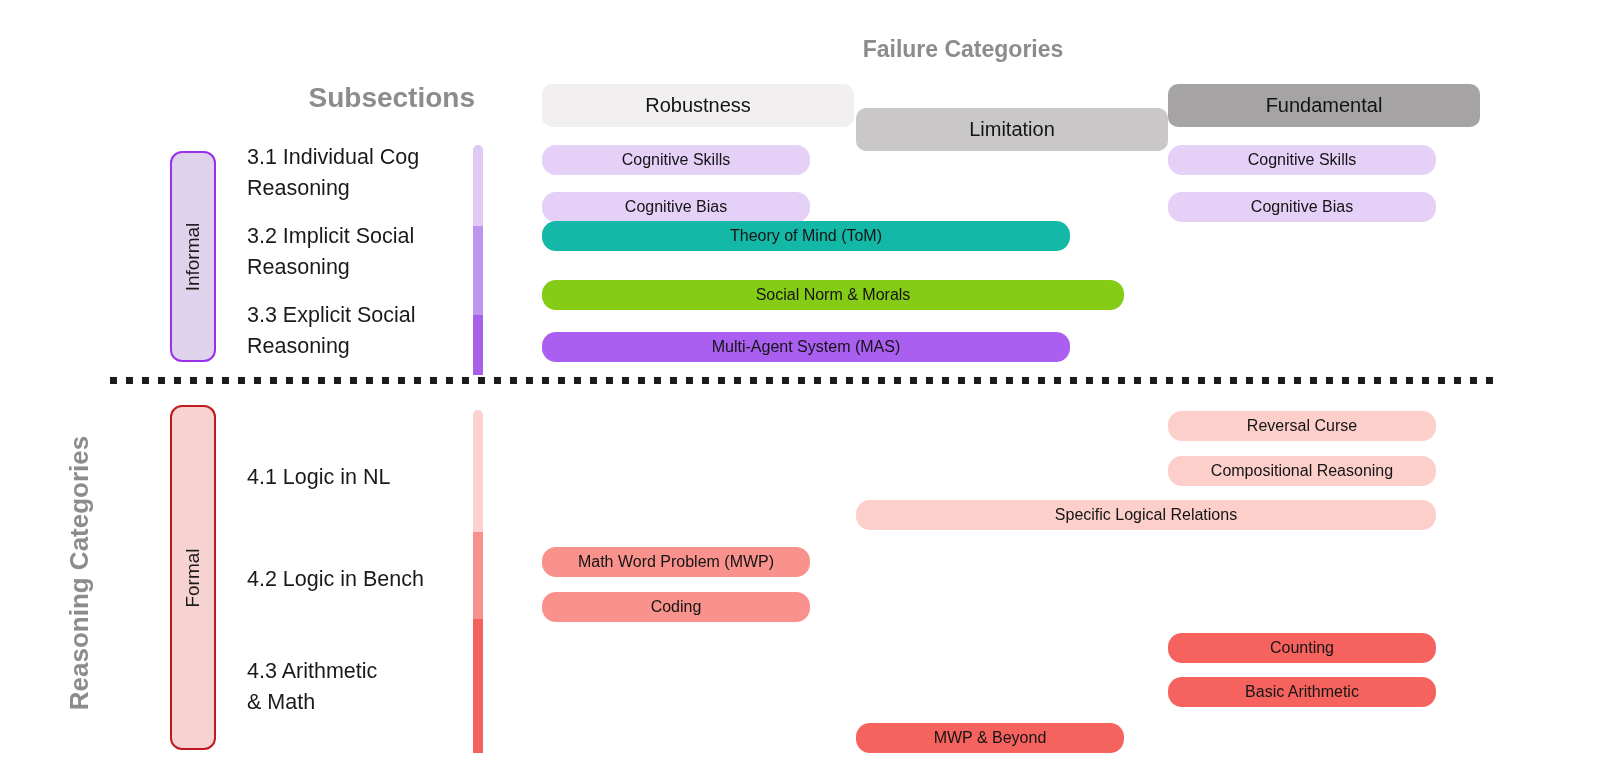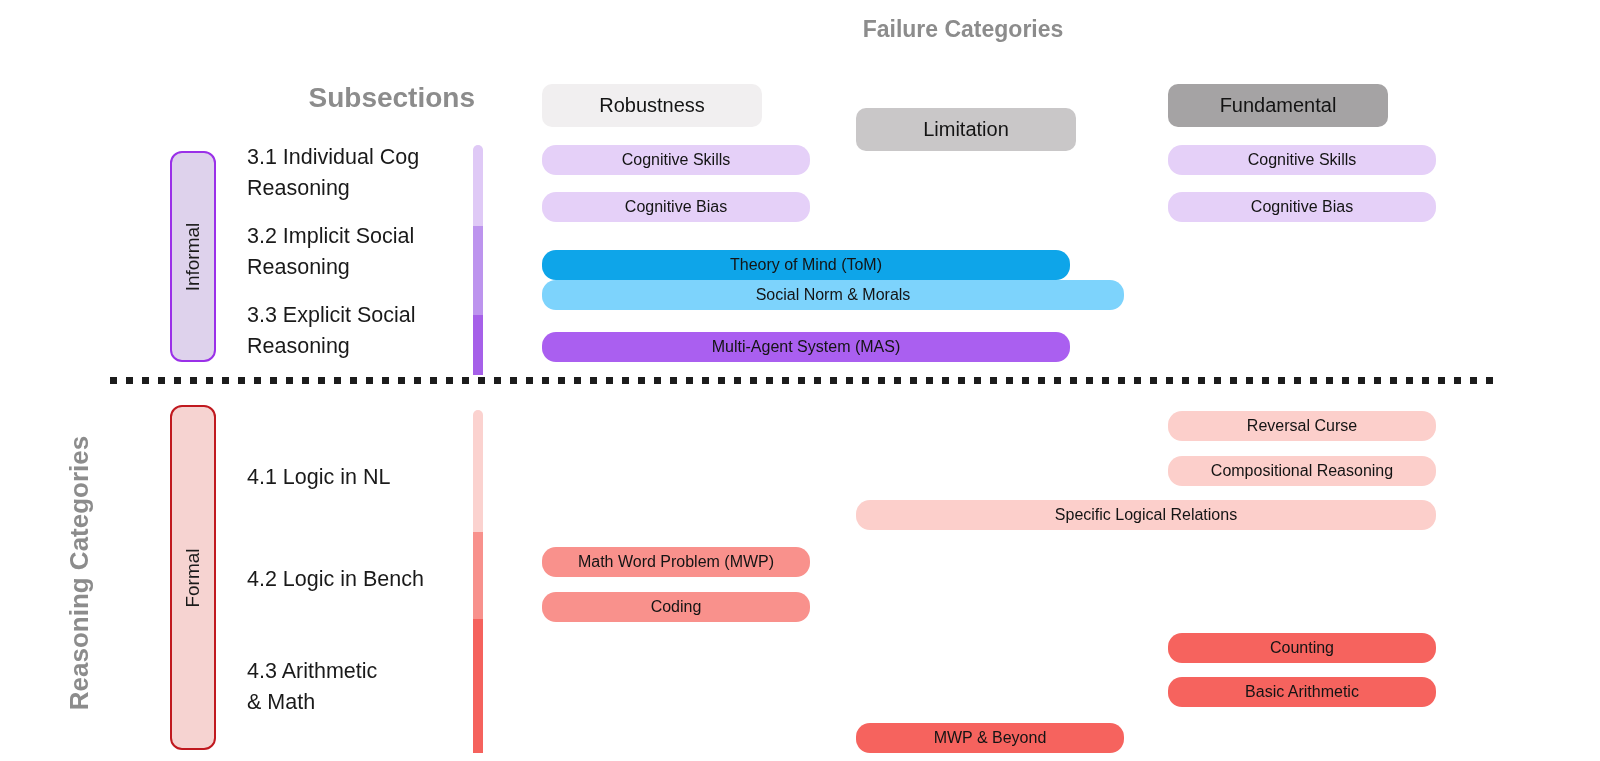--- a/index.html
+++ b/index.html
@@ -4,28 +4,28 @@
 <style>
   html,body{margin:0;padding:0;}
   body{
     width:1600px;height:761px;position:relative;overflow:hidden;
     background:#ffffff;
     font-family:"Liberation Sans","DejaVu Sans",sans-serif;
     color:#141414;
   }
   .abs{position:absolute;}
   .gray-head{color:#8c8c8c;font-weight:bold;}
-  #figure-title{left:663px;top:16px;width:600px;text-align:center;font-size:23px;}
+  #figure-title{left:663px;top:36px;width:600px;text-align:center;font-size:23px;}
   #subsections-header{left:175px;top:82px;width:300px;text-align:right;font-size:28px;}
   #left-axis-label{
     left:-130px;top:557px;width:420px;height:32px;text-align:center;font-size:26px;
     transform:rotate(-90deg);transform-origin:center;white-space:nowrap;
   }
   .col-header{
-    top:84px;height:43px;width:220px;border-radius:10px;
+    top:84px;height:43px;width:312px;border-radius:10px;
     display:flex;align-items:center;justify-content:center;
     font-size:20px;color:#141414;
   }
   #col-robustness{left:542px;}
   #col-limitation{left:856px;margin-top:24px;}
   #col-fundamental{left:1168px;}
   .group-pill{
     left:170px;width:46px;border-radius:12px;border:2.5px solid #000;
     display:flex;align-items:center;justify-content:center;box-sizing:border-box;
   }
@@ -108,22 +108,22 @@
   <div class="grad-seg s2" style="background: rgb(245, 98, 93);"></div>
 </div>
 
 <div class="abs" id="divider"></div>
 
 <div id="cells">
     <div class="cell" style="left: 542px; top: 145px; width: 268px; background: rgb(229, 208, 248);">Cognitive Skills</div>
     <div class="cell" style="left: 1168px; top: 145px; width: 268px; background: rgb(229, 208, 248);">Cognitive Skills</div>
     <div class="cell" style="left: 542px; top: 192px; width: 268px; background: rgb(229, 208, 248);">Cognitive Bias</div>
     <div class="cell" style="left: 1168px; top: 192px; width: 268px; background: rgb(229, 208, 248);">Cognitive Bias</div>
-    <div class="cell" style="left: 542px; top: 250px; width: 528px; background: #0ea5e9;">Theory of Mind (ToM)</div>
-    <div class="cell" style="left: 542px; top: 280px; width: 582px; background: #7dd3fc;">Social Norm &amp; Morals</div>
+    <div class="cell" style="left: 542px; top: 221px; width: 528px; background: #14b8a6;">Theory of Mind (ToM)</div>
+    <div class="cell" style="left: 542px; top: 280px; width: 582px; background: #84cc16;">Social Norm &amp; Morals</div>
     <div class="cell" style="left: 542px; top: 332px; width: 528px; background: rgb(170, 95, 240);">Multi-Agent System (MAS)</div>
     <div class="cell" style="left: 1168px; top: 411px; width: 268px; background: rgb(252, 207, 203);">Reversal Curse</div>
     <div class="cell" style="left: 1168px; top: 456px; width: 268px; background: rgb(252, 207, 203);">Compositional Reasoning</div>
     <div class="cell" style="left: 856px; top: 500px; width: 580px; background: rgb(252, 207, 203);">Specific Logical Relations</div>
     <div class="cell" style="left: 542px; top: 547px; width: 268px; background: rgb(249, 145, 140);">Math Word Problem (MWP)</div>
     <div class="cell" style="left: 542px; top: 592px; width: 268px; background: rgb(249, 145, 140);">Coding</div>
     <div class="cell" style="left: 1168px; top: 633px; width: 268px; background: rgb(246, 99, 94);">Counting</div>
     <div class="cell" style="left: 1168px; top: 677px; width: 268px; background: rgb(246, 99, 94);">Basic Arithmetic</div>
     <div class="cell" style="left: 856px; top: 723px; width: 268px; background: rgb(246, 99, 94);">MWP &amp; Beyond</div>
   </div>

